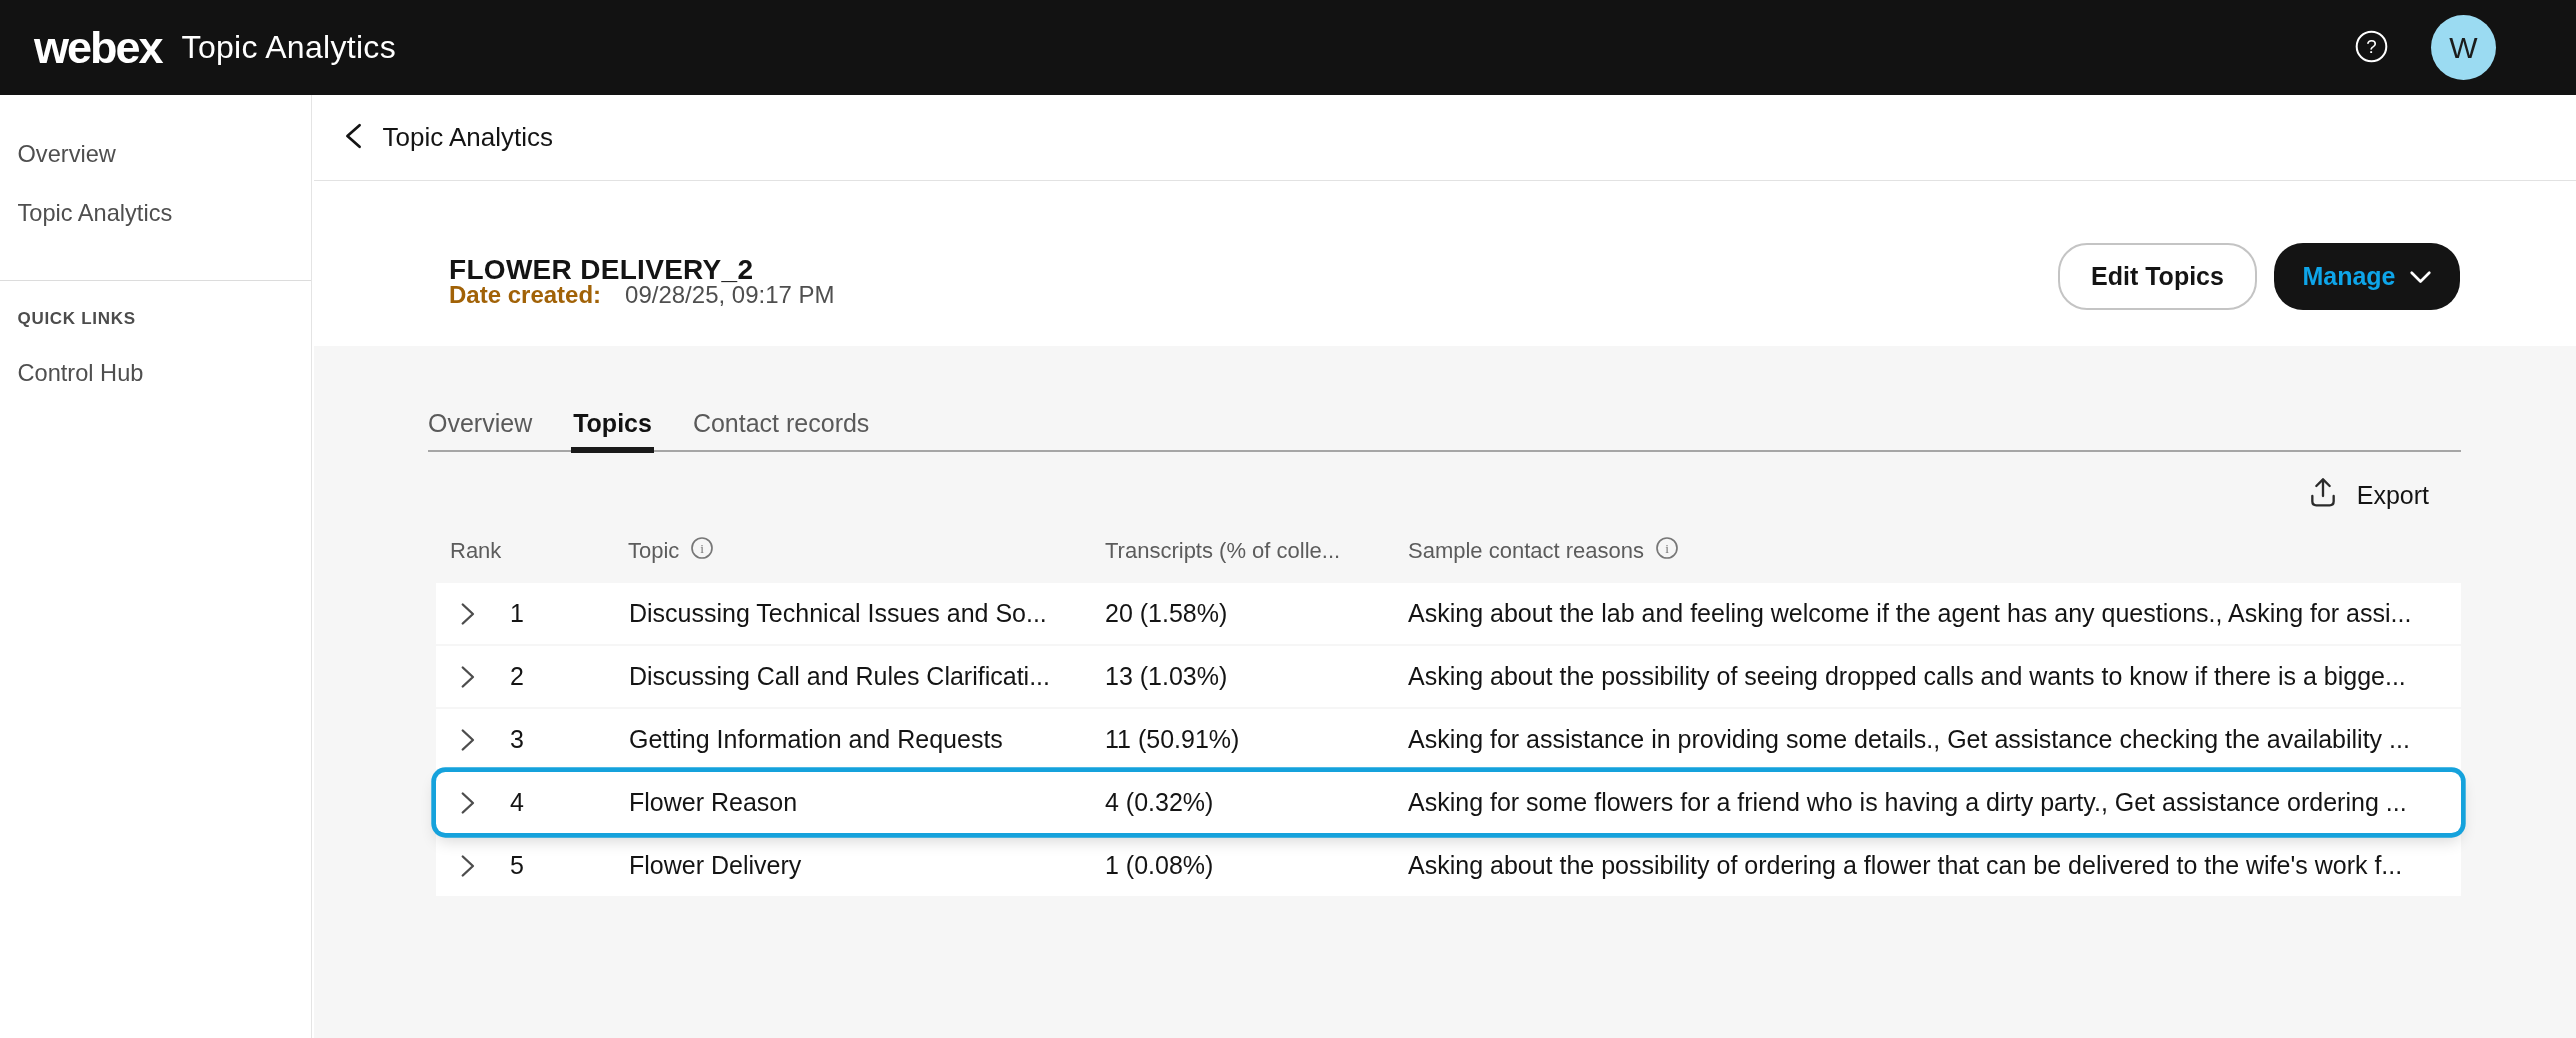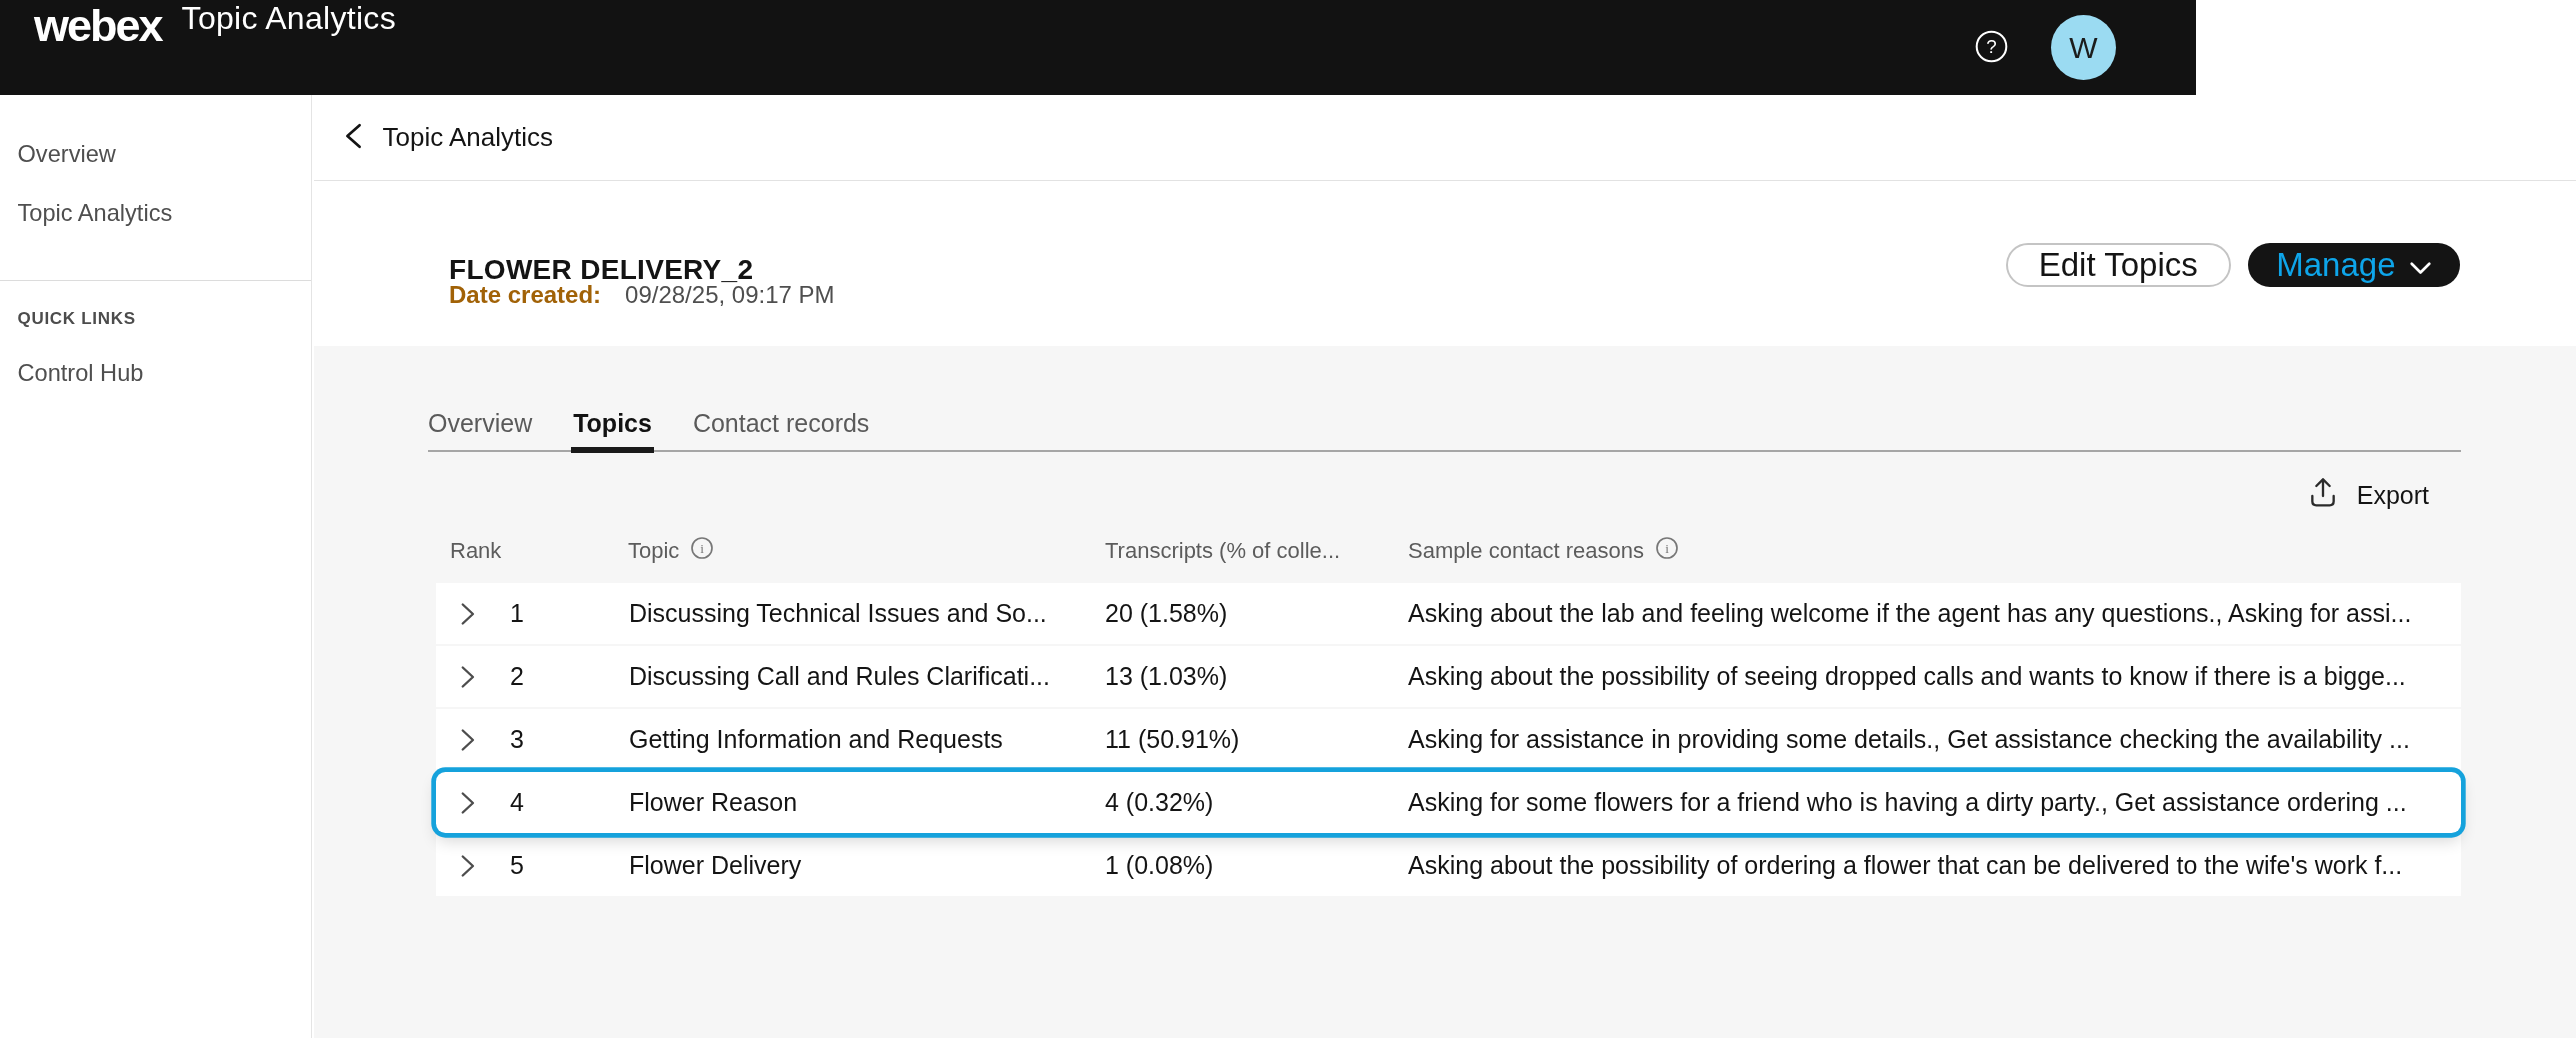--- a/index.html
+++ b/index.html
@@ -7,23 +7,23 @@
   body {
     font-family:"Liberation Sans", sans-serif;
     background:#ffffff;
     position:relative;
     overflow:hidden;
     color:#141414;
   }
 
   
   .topbar {
-    position:absolute; top:0; left:0; width:2196px; height:95px;
+    position:absolute; top:0; left:0; width:2576px; height:95px;
     background:#121212; color:#fff;
-    display:flex; 
+    display:flex; align-items:center;
   }
   .logo { font-size:45px; font-weight:700; letter-spacing:-2px; margin-left:34px; }
   .app-title { font-size:32px; font-weight:400; margin-left:20px; letter-spacing:0.3px; }
   .topbar-right { margin-left:auto; display:flex; align-items:center; gap:42px; margin-right:80px; }
   .help-btn { width:35px; height:35px; display:flex; align-items:center; justify-content:center; cursor:pointer; background:none; border:none; }
   .avatar {
     width:65px; height:65px; border-radius:50%;
     background:#9bdbf2; color:#1c1c1c;
     display:flex; align-items:center; justify-content:center;
     font-size:30px; cursor:pointer;
@@ -56,21 +56,21 @@
     display:flex; align-items:center;
   }
   .back-btn { margin-left:28px; background:none; border:none; cursor:pointer; display:flex; align-items:center; }
   .breadcrumb-label { margin-left:17.5px; font-size:26px; font-weight:500; color:#141414; cursor:pointer; }
 
   .page-head { height:165px; background:#fff; position:relative; }
   .page-title { position:absolute; left:135px; top:38px; font-size:28px; font-weight:700; letter-spacing:0.3px;margin-top:35px; }
   .date-line { position:absolute; left:135px; top:100px; font-size:24px; color:#4f4f4f; }
   .date-line .lbl { font-weight:700; color:#a16207; margin-right:24px; }
   .head-actions { position:absolute; right:116px; top:62px; display:flex; align-items:center; gap:17.5px; }
-  .btn { height:44px; border-radius:29px; font-size:33px; display:inline-flex; align-items:center; cursor:pointer; font-family:inherit; }
+  .btn { height:67px; border-radius:29px; font-size:25px; display:inline-flex; align-items:center; cursor:pointer; font-family:inherit;font-weight:bold; }
   .btn-outline { border:2px solid #c4c4c4; background:#fff; color:#141414; padding:0 31px; }
   .btn-dark { background:#141414; color:#0ea5e9; border:none; padding:0 28px; gap:13.5px; }
 
   
   .tabs {
     margin:63px 115px 0 114px;
     display:flex; gap:41px;
     border-bottom:2px solid #a6a6a6;
   }
   .tab { font-size:25px; color:#5a5a5a; padding-bottom:12px; position:relative; cursor:pointer; }

